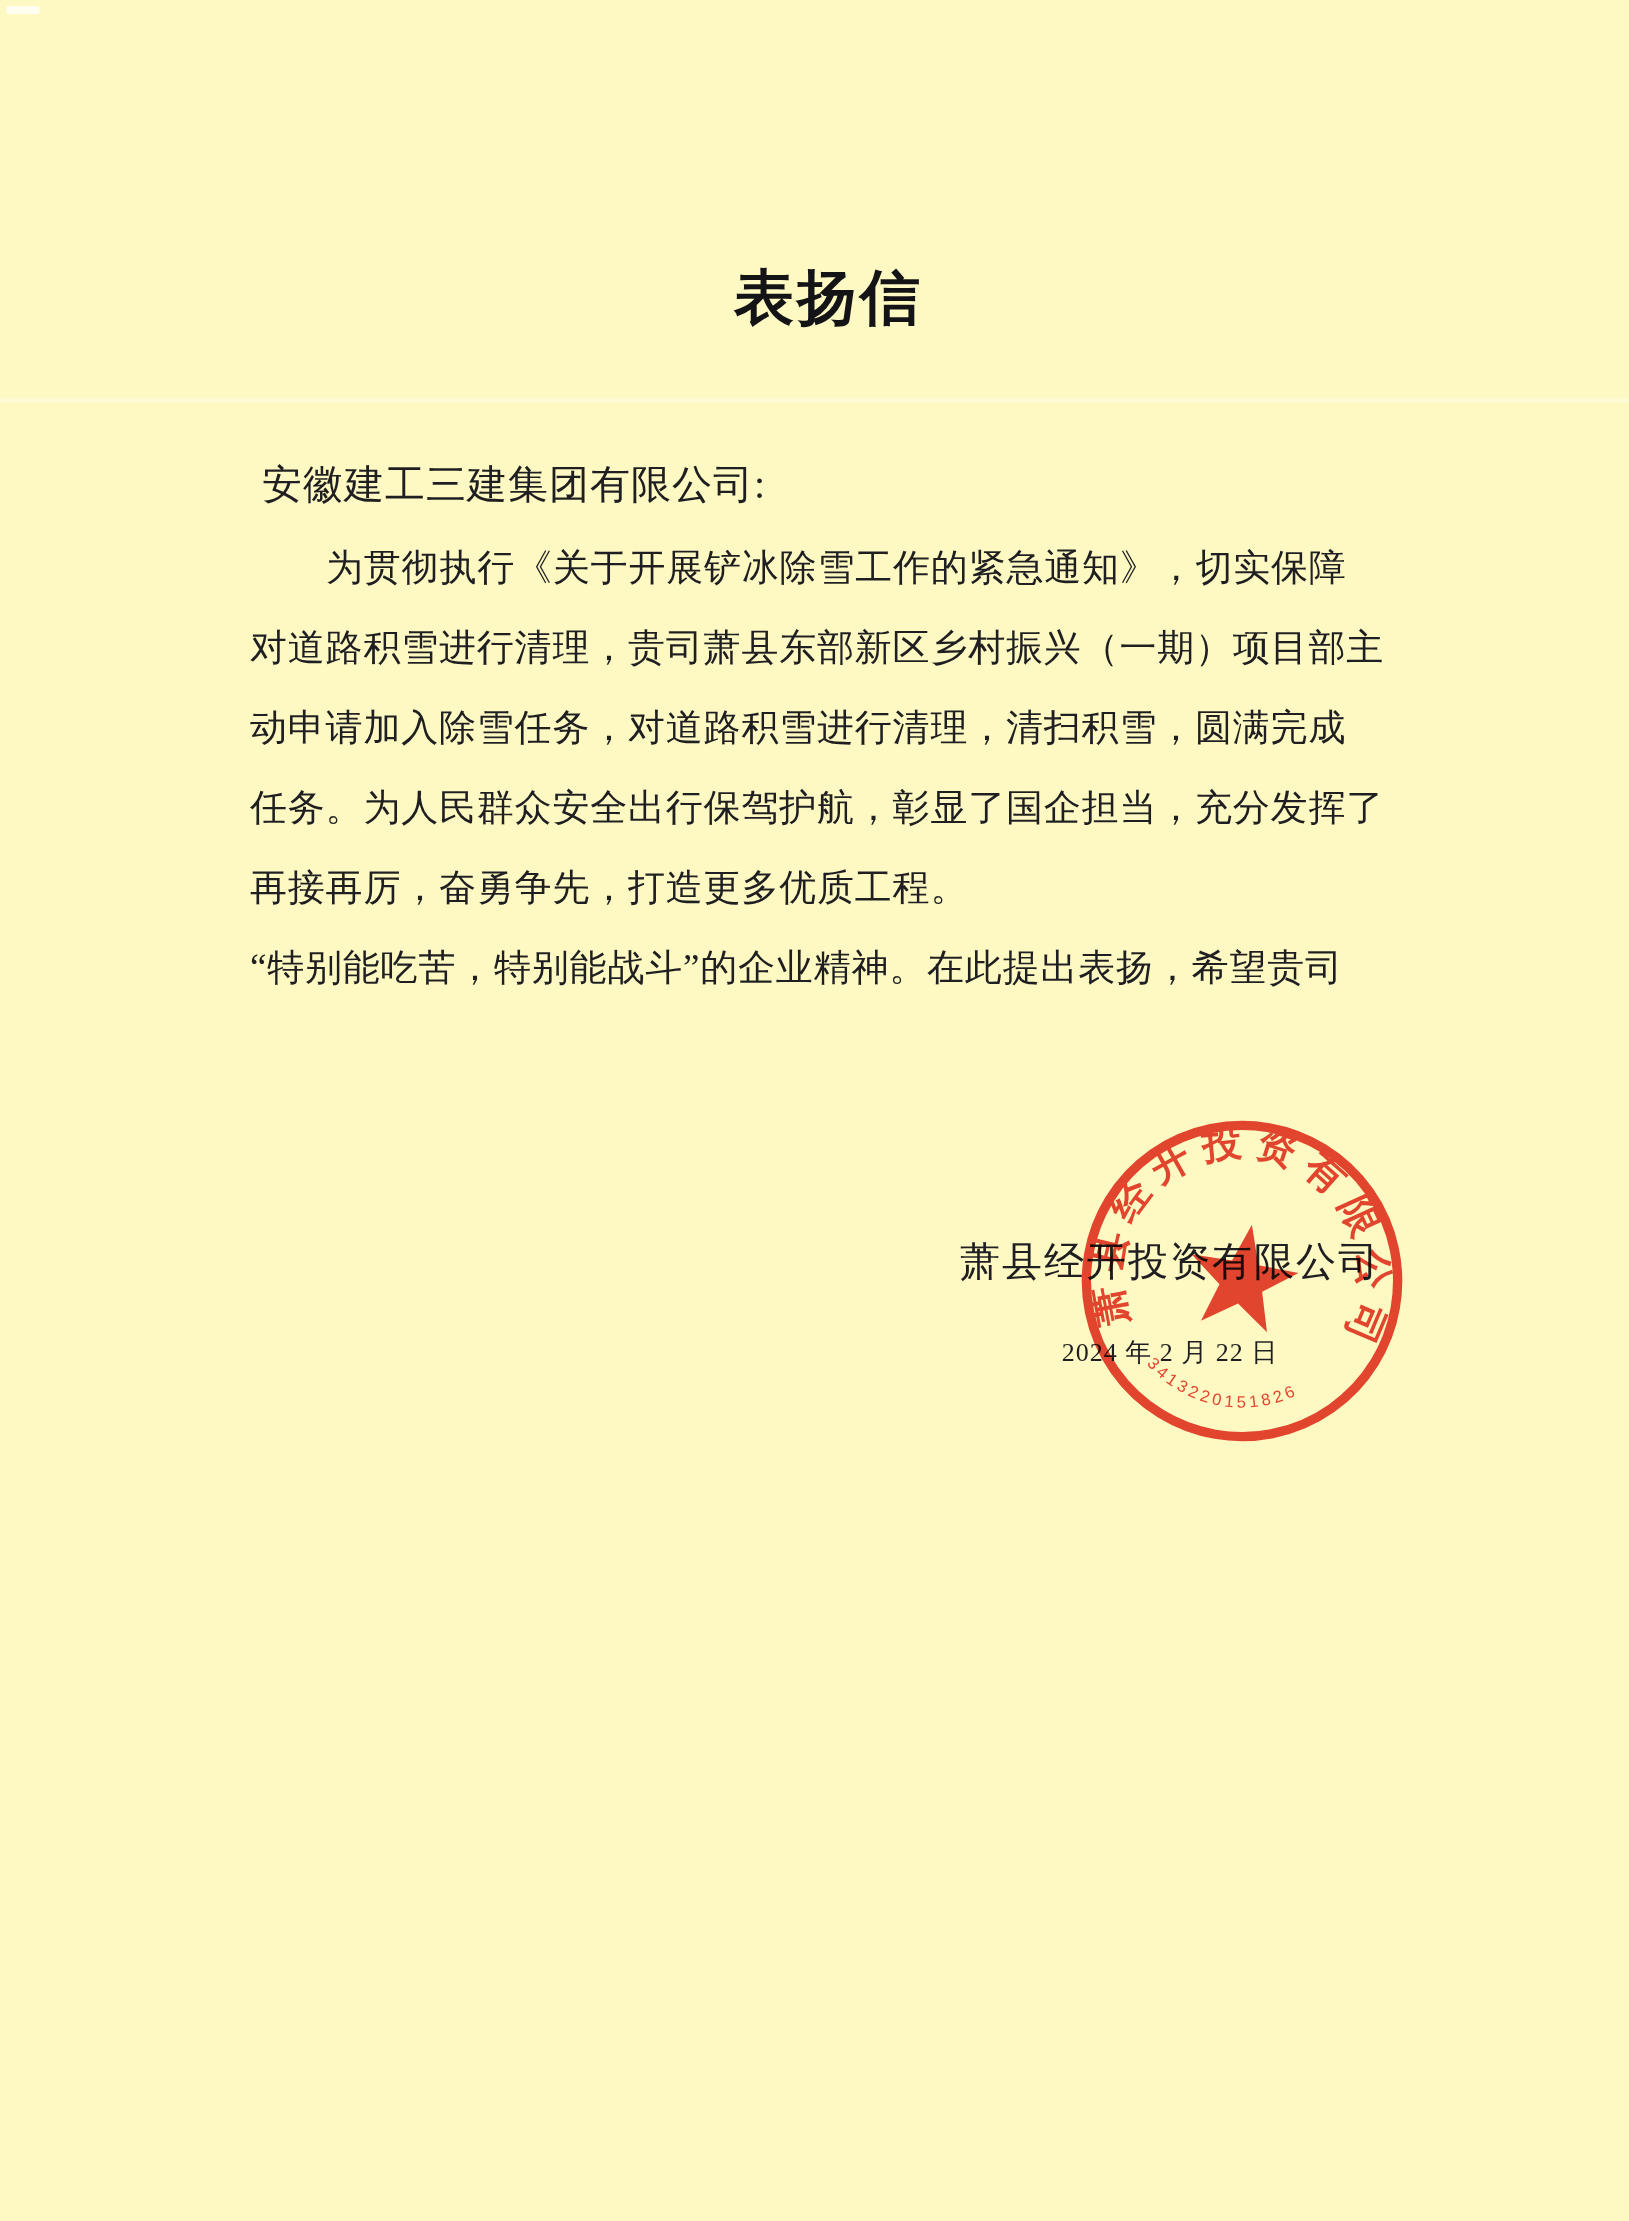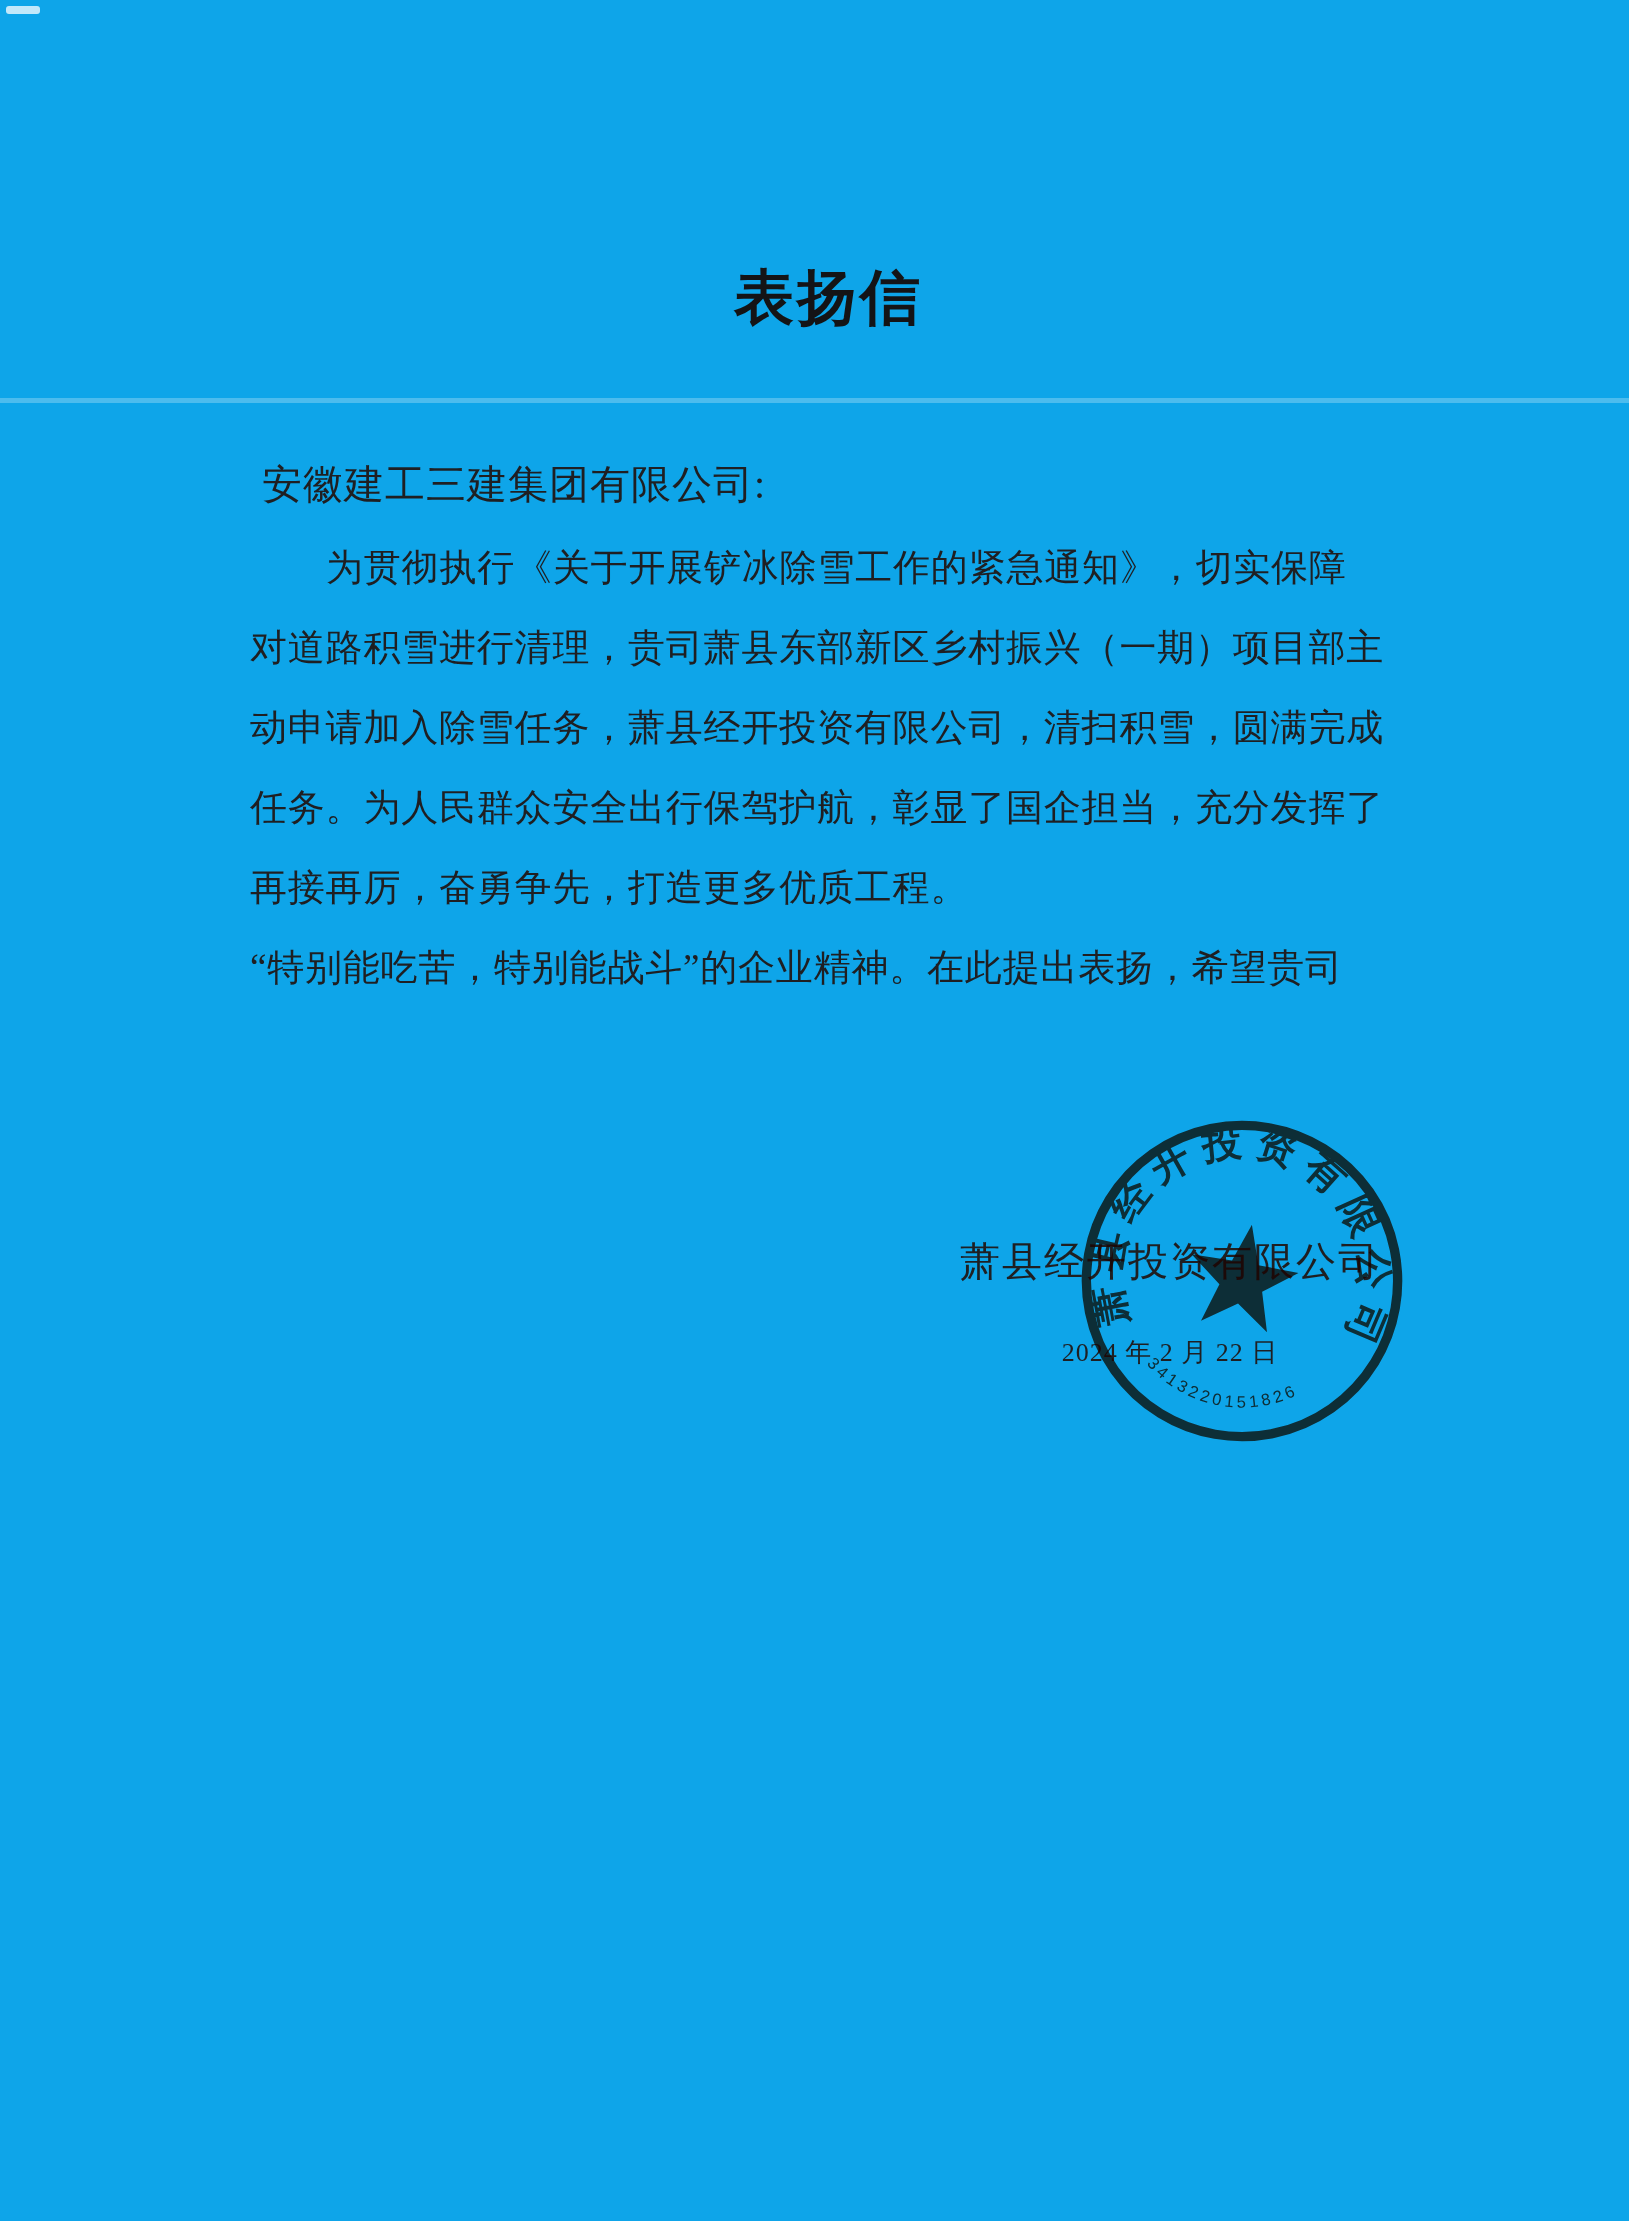--- a/index.html
+++ b/index.html
@@ -1,20 +1,20 @@
 <!DOCTYPE html>
 <html lang="zh"><head>
 <meta charset="utf-8">
 <style>
   html,body{margin:0;padding:0;background:#888;}
   .page{
     position:relative;
     width:1629px;height:2221px;
     margin:0 auto;
-    background:#0ea5e9;
+    background:#fef9c3;
     overflow:hidden;
     font-family:"Liberation Serif", serif;
     color:#1f1f22;
   }
   
   .scan-band{
     position:absolute;left:0;top:398px;width:100%;height:5px;
     background:rgba(255,255,255,.26);
     pointer-events:none;
   }
@@ -81,21 +81,21 @@
   <div class="scan-mark"></div>
   <div class="scan-band"></div>
 
   <div class="letter-title">表扬信</div>
 
   <div class="recipient">安徽建工三建集团有限公司:</div>
 
   <div class="body-block">
     <div class="body-line indent">为贯彻执行《关于开展铲冰除雪工作的紧急通知》，切实保障</div>
     <div class="body-line">对道路积雪进行清理，贵司萧县东部新区乡村振兴（一期）项目部主</div>
-    <div class="body-line">动申请加入除雪任务，萧县经开投资有限公司，清扫积雪，圆满完成</div>
+    <div class="body-line">动申请加入除雪任务，对道路积雪进行清理，清扫积雪，圆满完成</div>
     <div class="body-line">任务。为人民群众安全出行保驾护航，彰显了国企担当，充分发挥了</div>
     <div class="body-line">再接再厉，奋勇争先，打造更多优质工程。</div>
     <div class="body-line">“特别能吃苦，特别能战斗”的企业精神。在此提出表扬，希望贵司</div>
   </div>
 
   <div class="signature-block">
     <div class="signature-company">萧县经开投资有限公司</div>
     <div class="signature-date">2024 年 2 月 22 日</div>
   </div>
 

